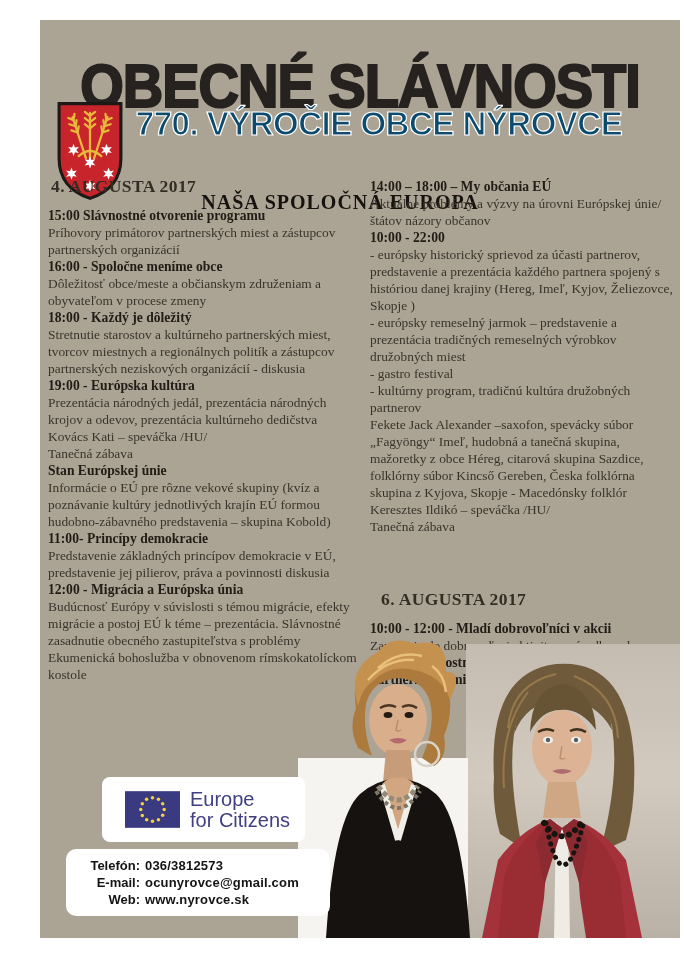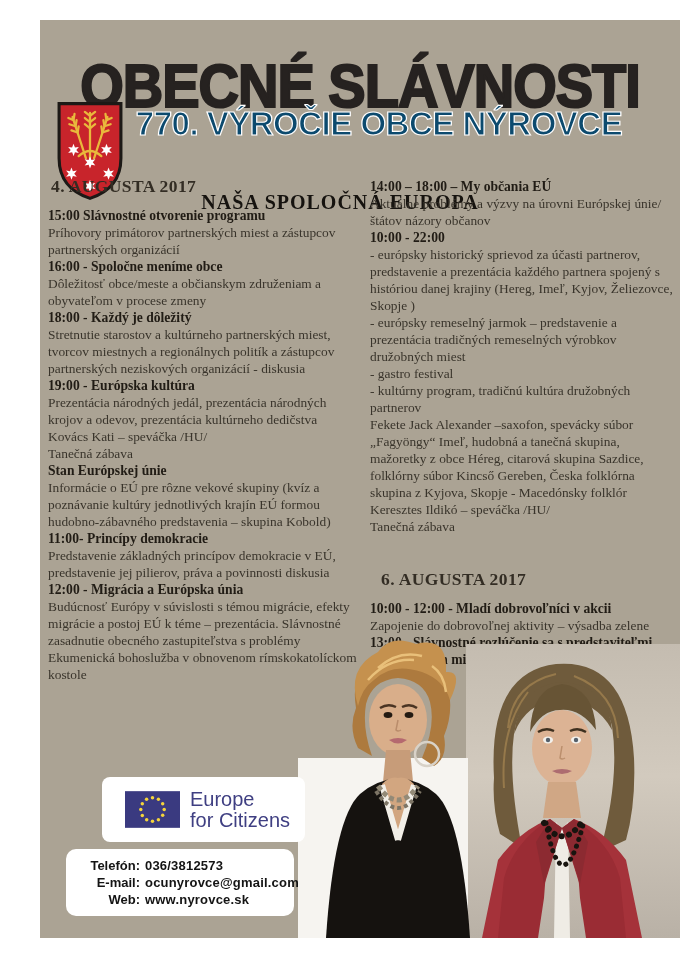--- a/index.html
+++ b/index.html
@@ -23,37 +23,37 @@
          letter-spacing:1px;color:#16130f;white-space:nowrap;margin-top:44px;}
 
   
   .col{position:absolute;top:158px;font-family:"Liberation Serif",serif;
        font-size:13.4px;line-height:17px;color:#39342b;}
   .col-left{left:8px;width:314px;}
   .col-right{left:330px;width:303px;}
   .date{font-weight:700;font-size:17.5px;color:#332d24;letter-spacing:.4px;
         margin:0 0 12px 3px;}
   .entry + .date{margin-top:26px;}
-  .col-right .entry + .date{margin-top:36px;margin-left:11px;}
+  .col-right .entry + .date{margin-top:56px;margin-left:11px;}
   .etitle{font-weight:700;font-size:13.6px;color:#211c15;}
   .eline{}
 
   
   .photo{position:absolute;left:258px;top:588px;width:382px;height:330px;}
 
   
   .eu-card{position:absolute;left:62px;top:757px;width:203px;height:65px;
            background:#fff;border-radius:8px;display:flex;align-items:center;
            gap:10px;padding-left:23px;box-sizing:border-box;}
   .eu-flag{width:55px;height:37px;flex:none;}
   .eu-text{font-size:20px;line-height:21px;font-weight:500;
            color:var(--logo_text,#3f3f82);}
 
   
-  .contact-card{position:absolute;left:26px;top:829px;width:228px;
+  .contact-card{position:absolute;left:26px;top:829px;width:264px;
            background:#fff;border-radius:10px;padding:8px 10px;
            box-sizing:border-box;font-size:13px;line-height:17px;color:#141414;}
   .c-row{white-space:nowrap;}
   .c-label{display:inline-block;width:64px;text-align:right;font-weight:700;
            margin-right:5px;}
   .c-value{font-weight:700;letter-spacing:.2px;}
 </style>
 </head>
 <body>
 

